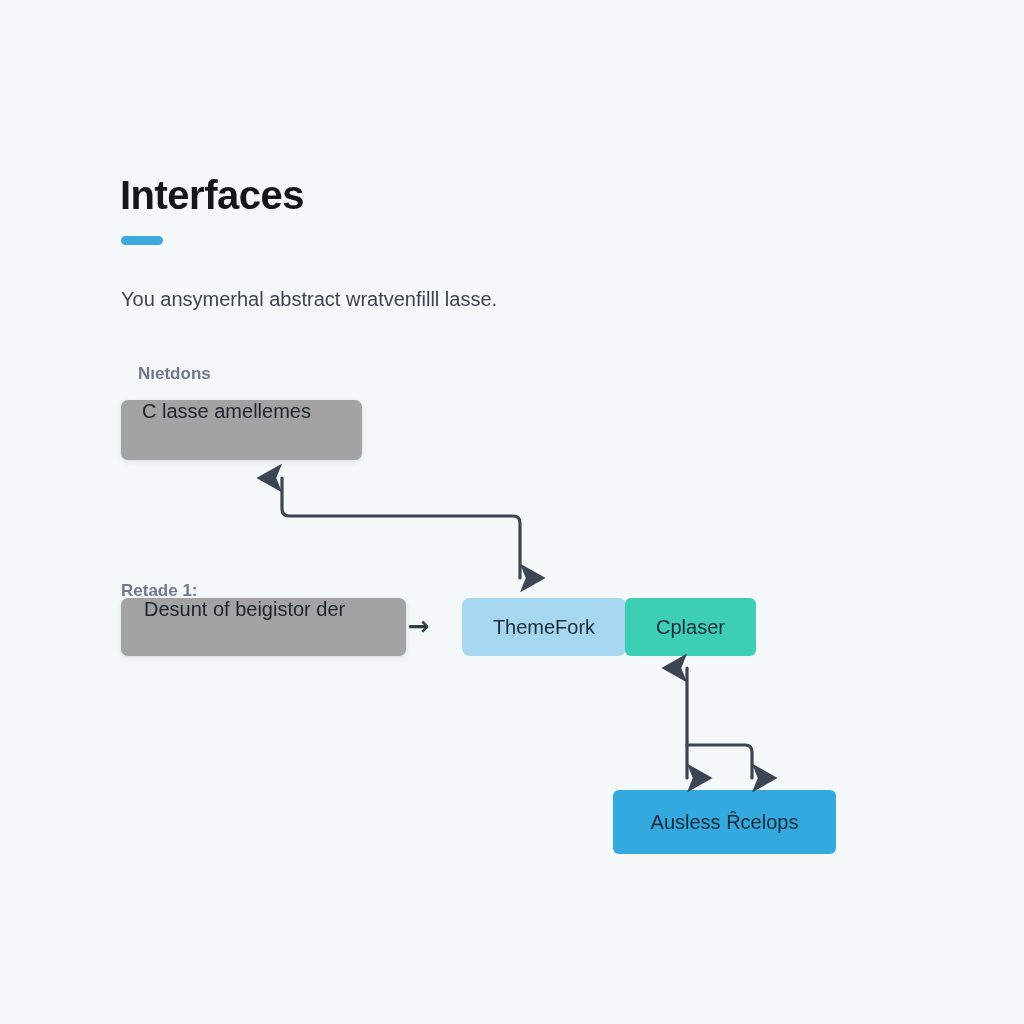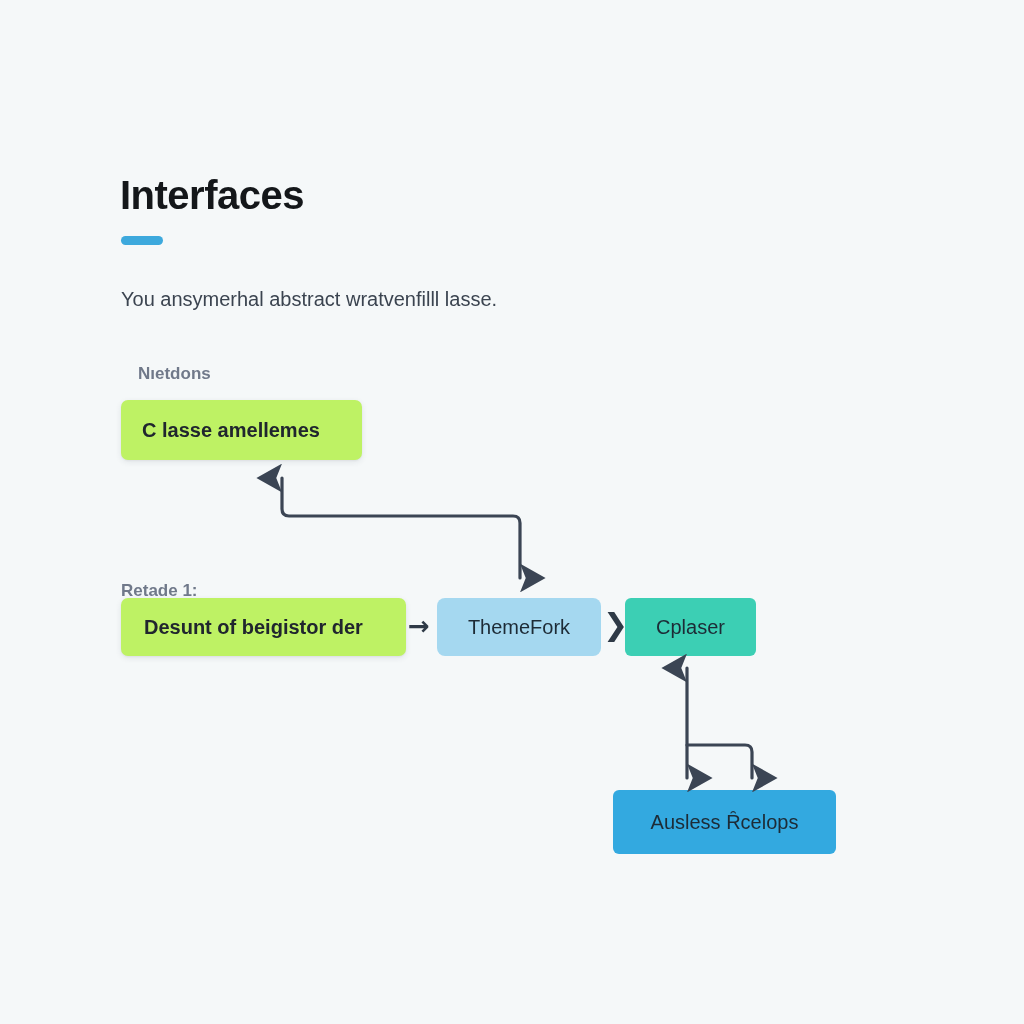--- a/index.html
+++ b/index.html
@@ -63,27 +63,25 @@
     font-weight: bold;
     color: #70798a;
     white-space: nowrap;
   }
   #label-methods { left: 138px; top: 364px; }
   #label-stage   { left: 121px; top: 563px; margin-top: 18px; }
 
   
   .white-card {
     position: absolute;
-    background: #bef264;
+    background: #a3a3a3;
     border-radius: 7px;
     box-shadow: 0 2px 6px rgba(30,45,65,0.09), 0 1px 2px rgba(30,45,65,0.05);
     display: flex;
-    align-items: center;
     box-sizing: border-box;
-    font-weight: bold;
   }
   .white-card .card-text {
     font-size: 20px;
     color: #20262e;
     white-space: nowrap;
   }
   #card-classes {
     left: 121px;  top: 400px;
     width: 241px; height: 60px;
     padding-left: 21px;
@@ -102,21 +100,21 @@
     justify-content: center;
     border-radius: 6px;
     box-sizing: border-box;
   }
   .flow-box .box-text {
     font-size: 20px;
     color: #1d2b36;
     white-space: nowrap;
   }
   #box-themefork {
-    left: 437px; top: 598px;
+    left: 462px; top: 598px;
     width: 164px; height: 58px;
     background: #a5d8f0;
     border-radius: 8px;
   }
   #box-cplaser {
     left: 625px; top: 598px;
     width: 131px; height: 58px;
     background: #3ccfb4;
   }
   #box-ausless {

